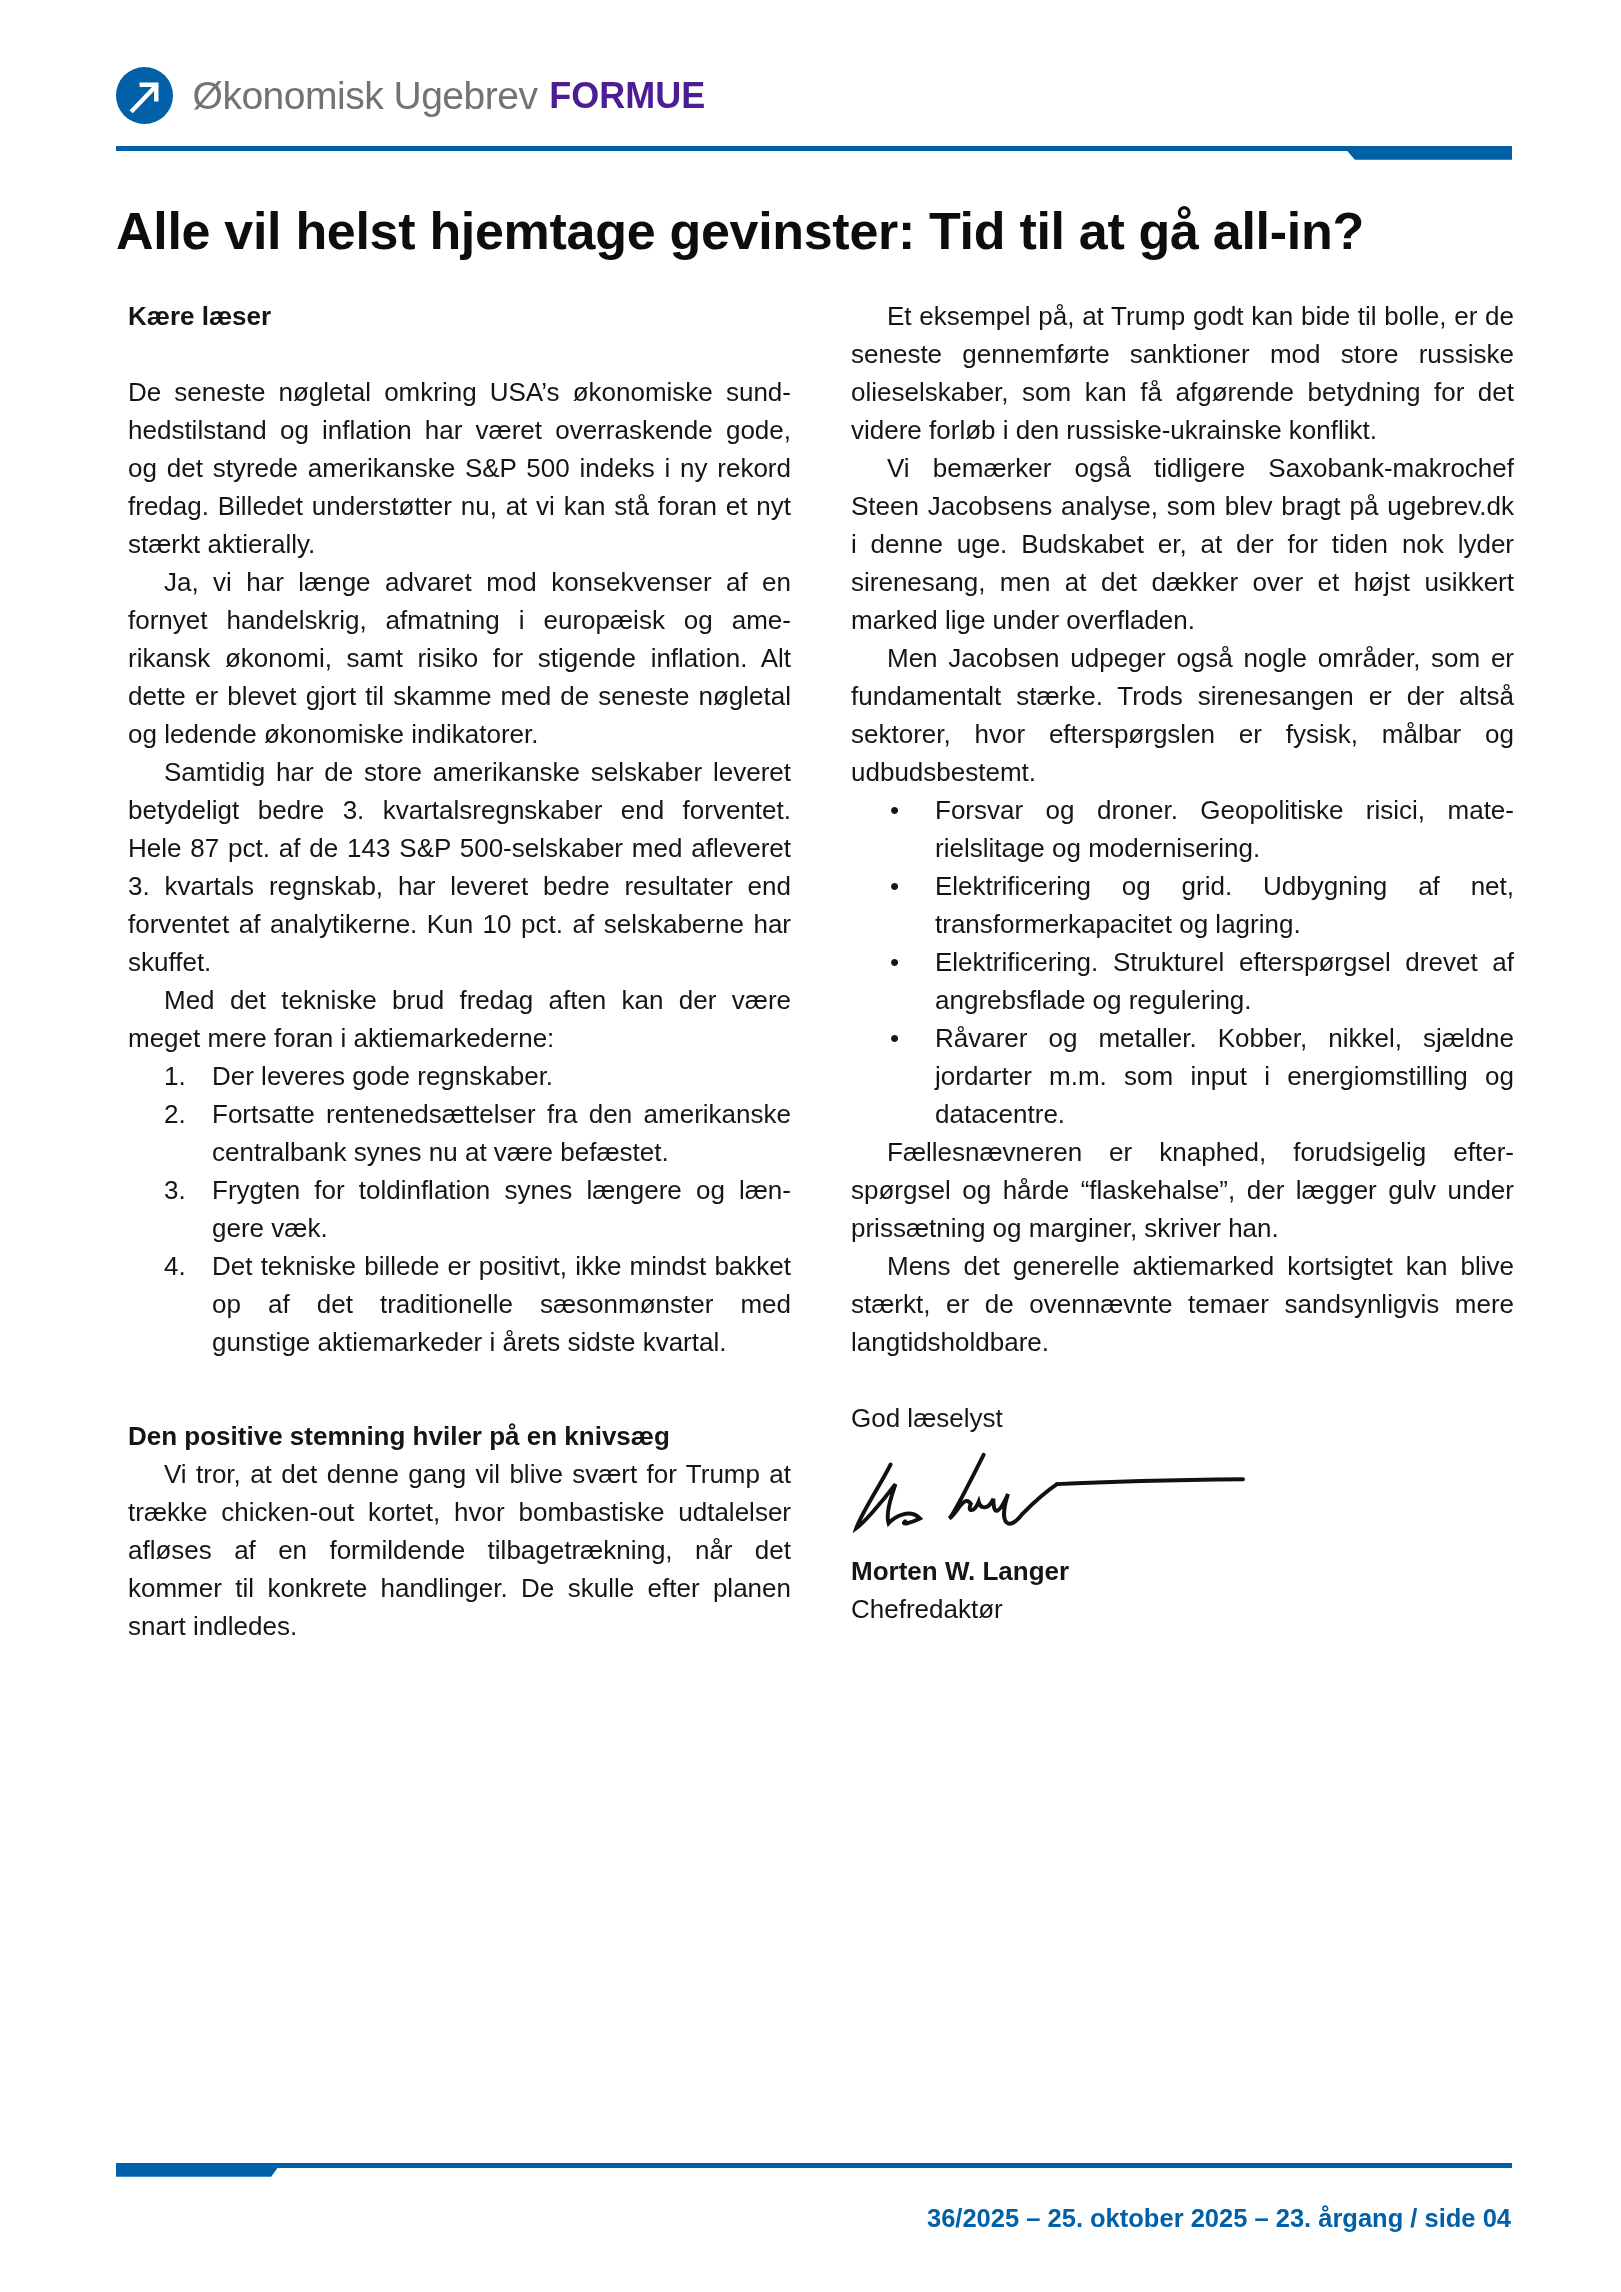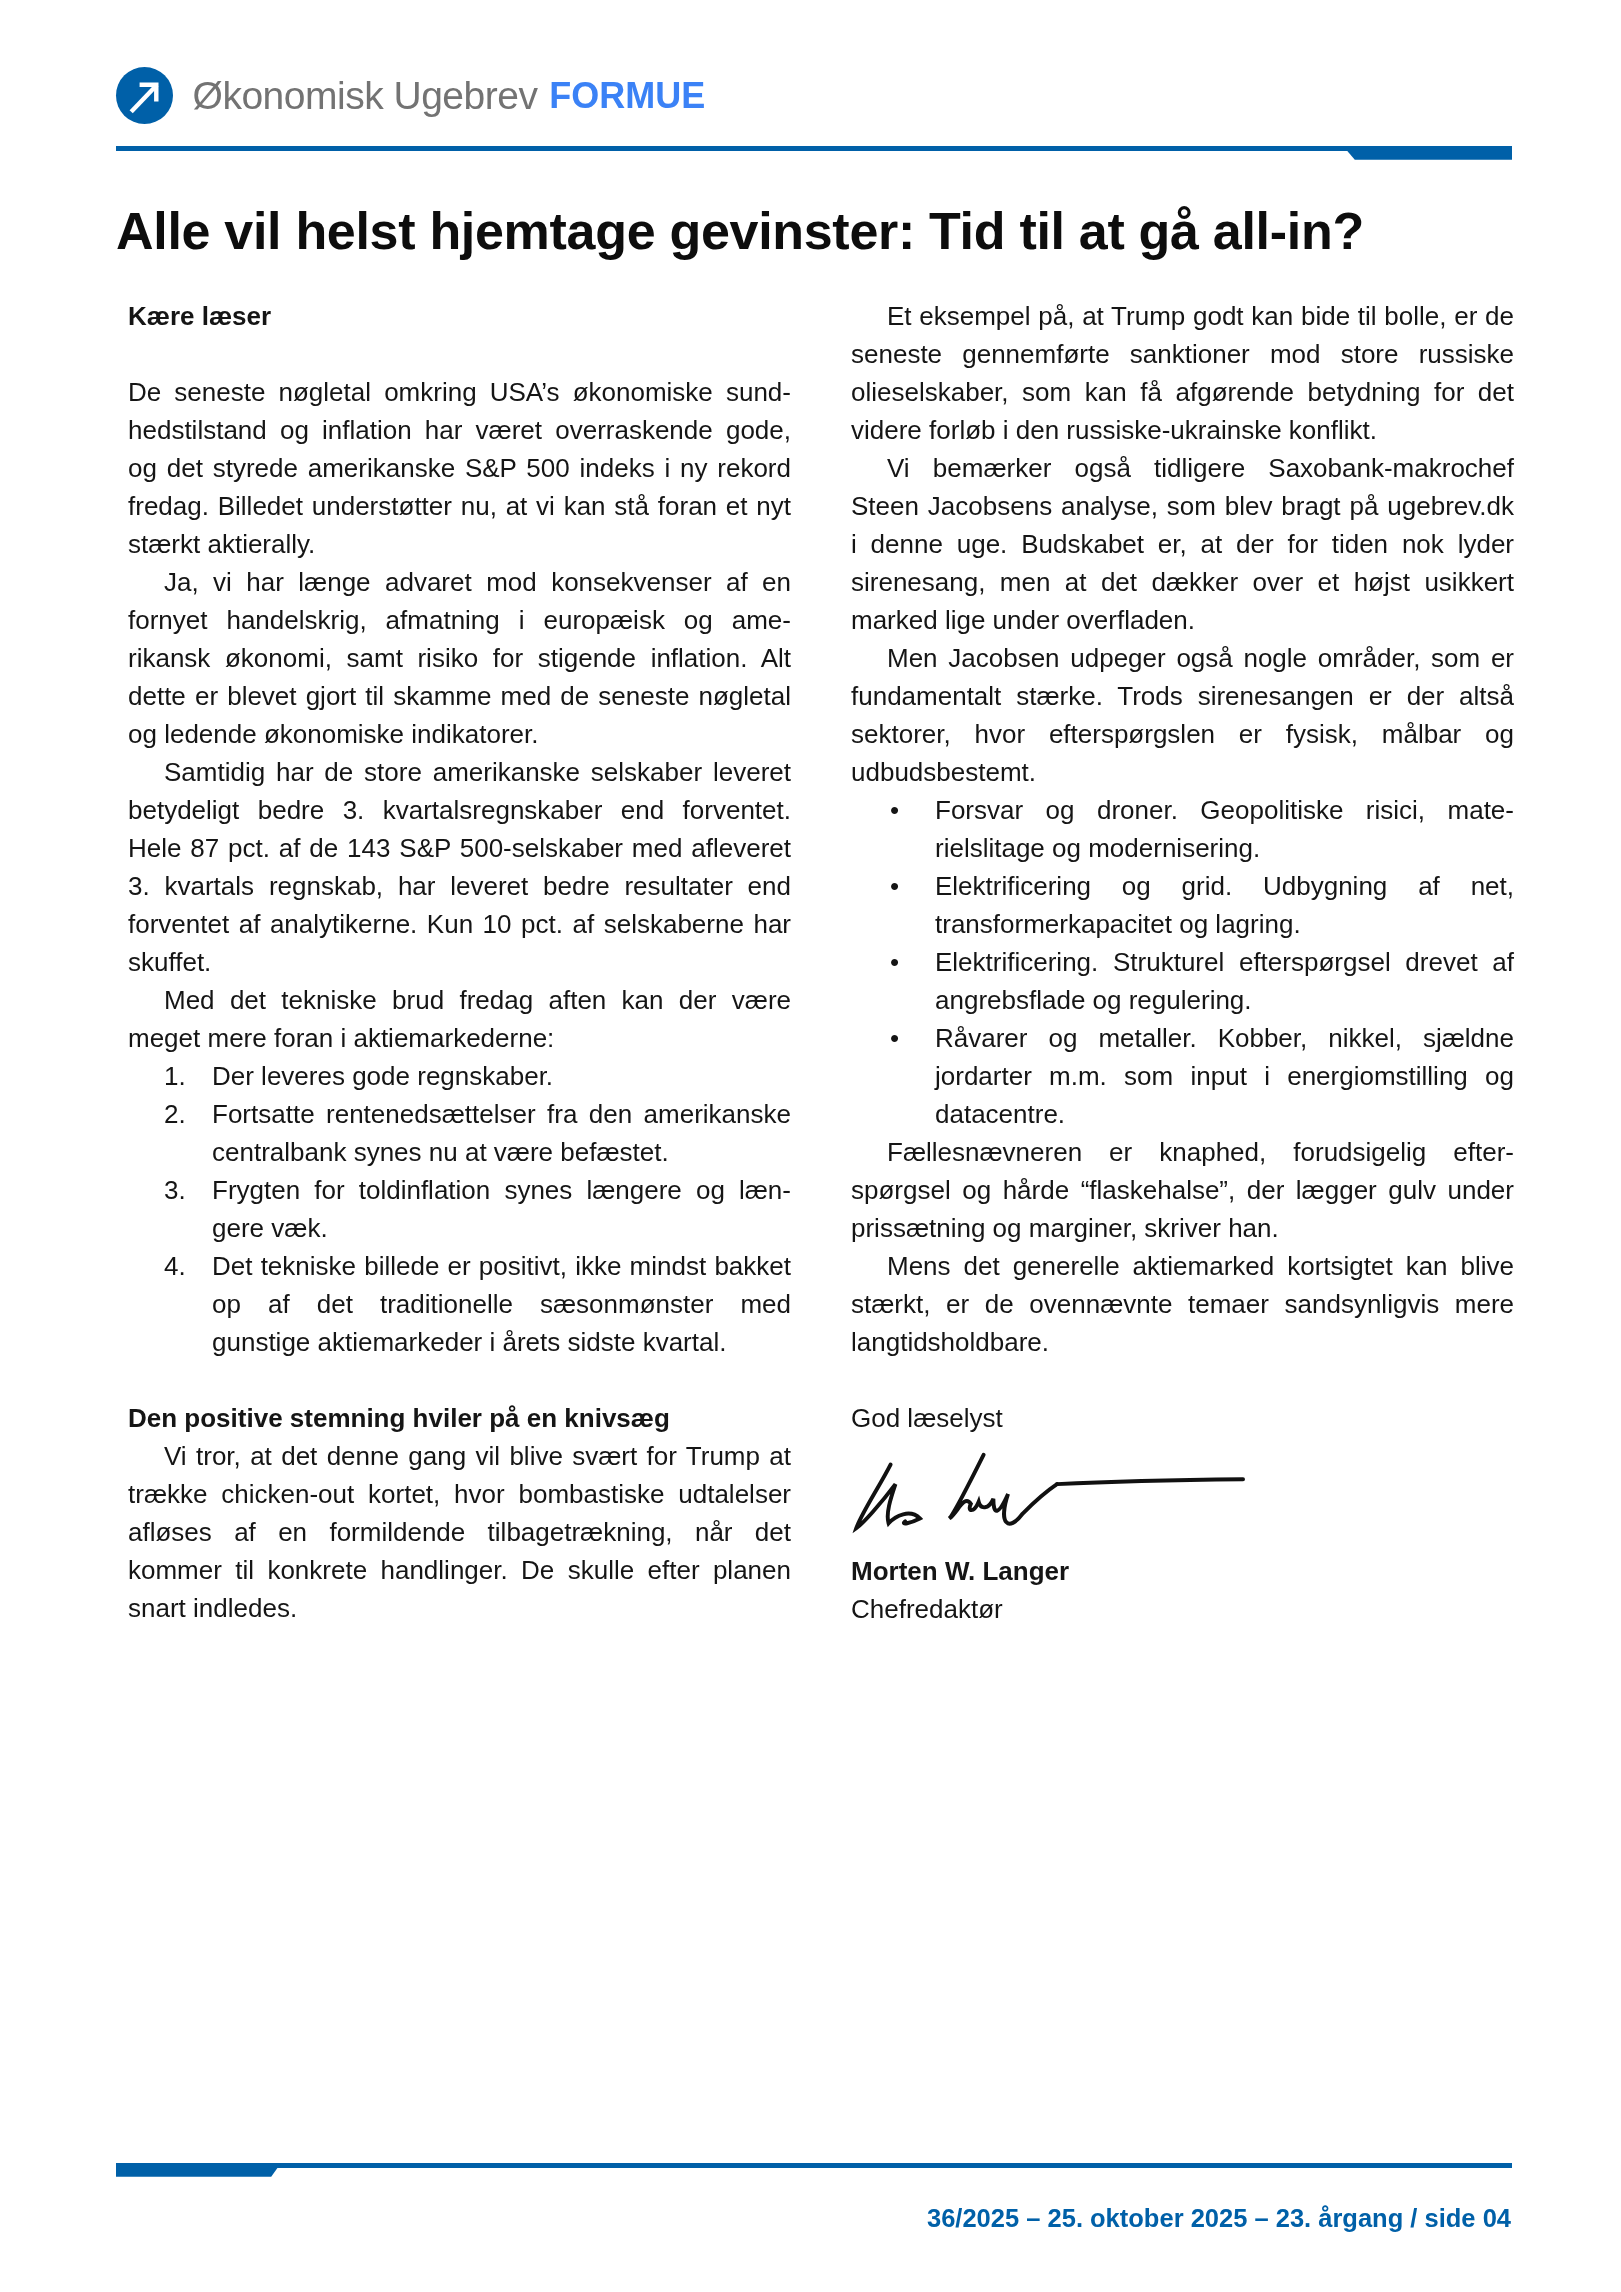--- a/index.html
+++ b/index.html
@@ -1,31 +1,31 @@
 <!DOCTYPE html>
 <html><head>
 <meta charset="utf-8">
 <style>
   html, body { margin: 0; padding: 0; background: #ffffff; }
   body { width: 1621px; height: 2293px; position: relative; overflow: hidden; font-family: "DejaVu Sans", sans-serif; color: #111; }
   .header { position: absolute; left: 116px; top: 61px; height: 69px; display: flex; align-items: center; }
   .logo-circle { width: 57px; height: 57px; border-radius: 50%; background: #0060a8; position: relative; margin-right: 19.6px; }
   .logo-circle svg { position: absolute; left: 0; top: 0; }
   .brand { font-family: "Liberation Sans", sans-serif; font-size: 39px; letter-spacing: -0.5px; color: #737373; }
-  .brand-accent { font-family: "Liberation Sans", sans-serif; font-weight: bold; color: #3b82f6; font-size: 36px; margin-left: 11.8px; }
+  .brand-accent { font-family: "Liberation Sans", sans-serif; font-weight: bold; color: #4c1d95; font-size: 36px; margin-left: 11.8px; }
   .rule-top-thin { position: absolute; left: 116px; top: 146px; width: 1245px; height: 4.9px; background: #0060a8; }
   .rule-top-thick { position: absolute; left: 1343px; top: 146px; width: 169px; height: 13.7px; background: #0060a8; clip-path: polygon(0 0, 100% 0, 100% 100%, 11.8px 100%); }
   .title { position: absolute; left: 116px; top: 201px; font-family: "Liberation Sans", sans-serif; font-weight: bold; font-size: 52px; letter-spacing: -0.3px; margin: 0; color: #0d0d0d; white-space: nowrap; }
   .col { position: absolute; top: 297px; width: 663px; font-family: "Liberation Sans", sans-serif; font-size: 26px; line-height: 38px; color: #151515; }
   .col-left { left: 128px; }
   .col-right { left: 851px; }
   .col p { margin: 0; text-align: justify; hyphens: manual; }
   .col p.indent { text-indent: 36px; }
   .col .greeting { font-weight: bold; margin-bottom: 38px; }
-  .col .subhead { font-weight: bold; margin-top: 38px; }
+  .col .subhead { font-weight: bold; margin-top: 56px; }
   ol.points { margin: 0; padding: 0; list-style: none; }
   ol.points li { position: relative; padding-left: 84px; text-align: justify; }
   ol.points li .num { position: absolute; left: 36px; top: 0; }
   ul.sectors { margin: 0; padding: 0; list-style: none; }
   ul.sectors li { position: relative; padding-left: 84px; text-align: justify; }
   ul.sectors li .bullet { position: absolute; left: 39px; top: 0; }
   ul.sectors li .lead { font-weight: normal; }
   .closing { margin-top: 38px !important; }
   .signature { margin-top: 7.8px; width: 412px; height: 94px; display: block; }
   .author { font-weight: bold; margin-top: 13.7px !important; }

